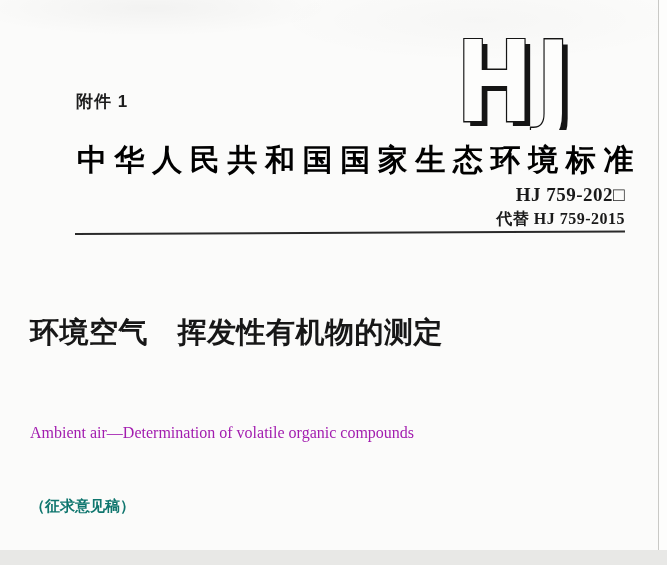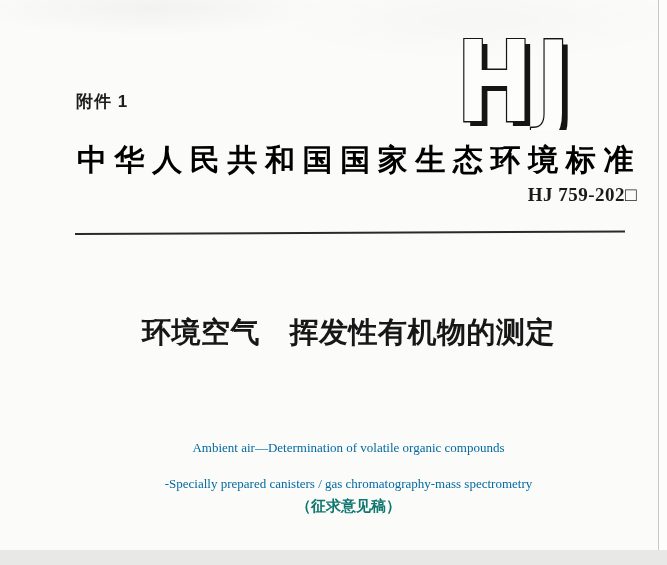--- a/index.html
+++ b/index.html
@@ -84,21 +84,21 @@
     font-weight: bold;
     font-size: 30px;
     letter-spacing: 7.6px;
     white-space: nowrap;
     line-height: 1;
     color: #000000;
   }
 
   .std-block {
     position: absolute;
-    right: 30px;
+    right: 42px;
     top: 184px;
     text-align: right;
     font-family: "Liberation Serif", serif;
     color: #1a1a1a;
   }
   .std-number {
     font-size: 19px;
     font-weight: bold;
     letter-spacing: 0.5px;
     line-height: 1.15;
@@ -118,44 +118,43 @@
     height: 2px;
     background: #2a2a2a;
     transform: rotate(-0.25deg);
     transform-origin: left center;
   }
 
   .centered {
     position: absolute;
     left: 30px;
     width: 637px;
-    text-align: center;
+    text-align: left;
   }
 
   .title-cn-1 { top: 318px; }
   .title-cn-2 { top: 360px; }
   .title-cn-1, .title-cn-2 {
     font-family: "Liberation Sans", sans-serif;
     font-weight: bold;
     font-size: 29px;
     letter-spacing: 0.5px;
     color: #171717;
     line-height: 1;
     white-space: nowrap;
   }
 
   .title-en-1 { top: 424px; }
   .title-en-2 { top: 460px; }
   .title-en-1, .title-en-2 {
     font-family: "Liberation Serif", serif;
-    font-size: 13px;
+    font-size: 16px;
     font-weight: 500;
-    color: #0369a1;
+    color: #a21caf;
     white-space: nowrap;
-    margin-top: 16px;
   }
 
   .stage-note {
     top: 497px;
     font-family: "Liberation Sans", sans-serif;
     font-weight: bold;
     font-size: 15px;
     color: #0f766e;
   }
 </style>
@@ -173,26 +172,26 @@
     <g transform="scale(0.82 1)">
       <text class="hj-shadow" x="12" y="88">HJ</text>
       <text class="hj-face" x="5" y="83">HJ</text>
     </g>
   </svg>
 
   <div class="org-title">中华人民共和国国家生态环境标准</div>
 
   <div class="std-block">
     <div class="std-number">HJ 759-202□</div>
+    <div class="std-replaces">代替 HJ 759-2015</div>
   </div>
 
   <div class="rule"></div>
 
   <div class="centered title-cn-1">环境空气　挥发性有机物的测定</div>
 
 
   <div class="centered title-en-1">Ambient air—Determination of volatile organic compounds</div>
 
-  <div class="centered title-en-2">-Specially prepared canisters / gas chromatography-mass spectrometry</div>
 
   <div class="centered stage-note">（征求意见稿）</div>
 
 </div>
 
 </body></html>

